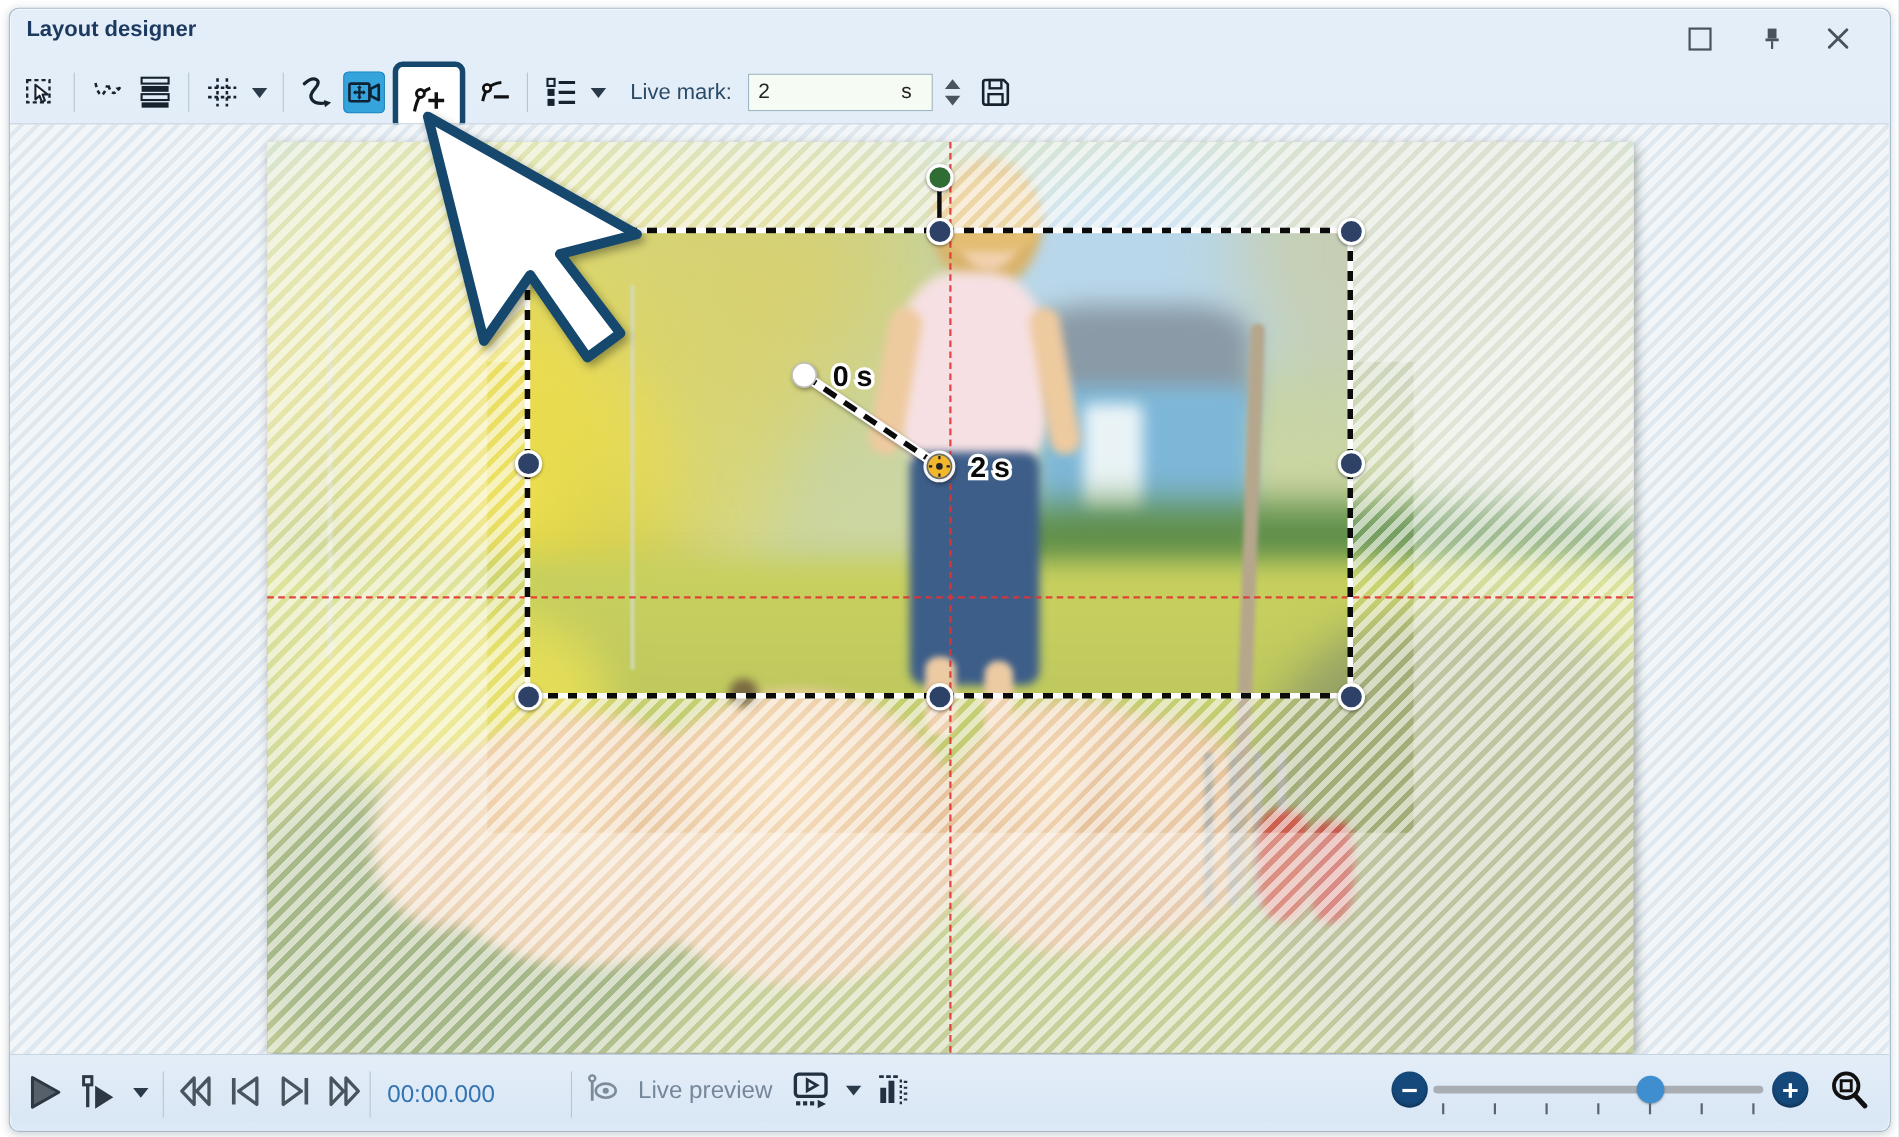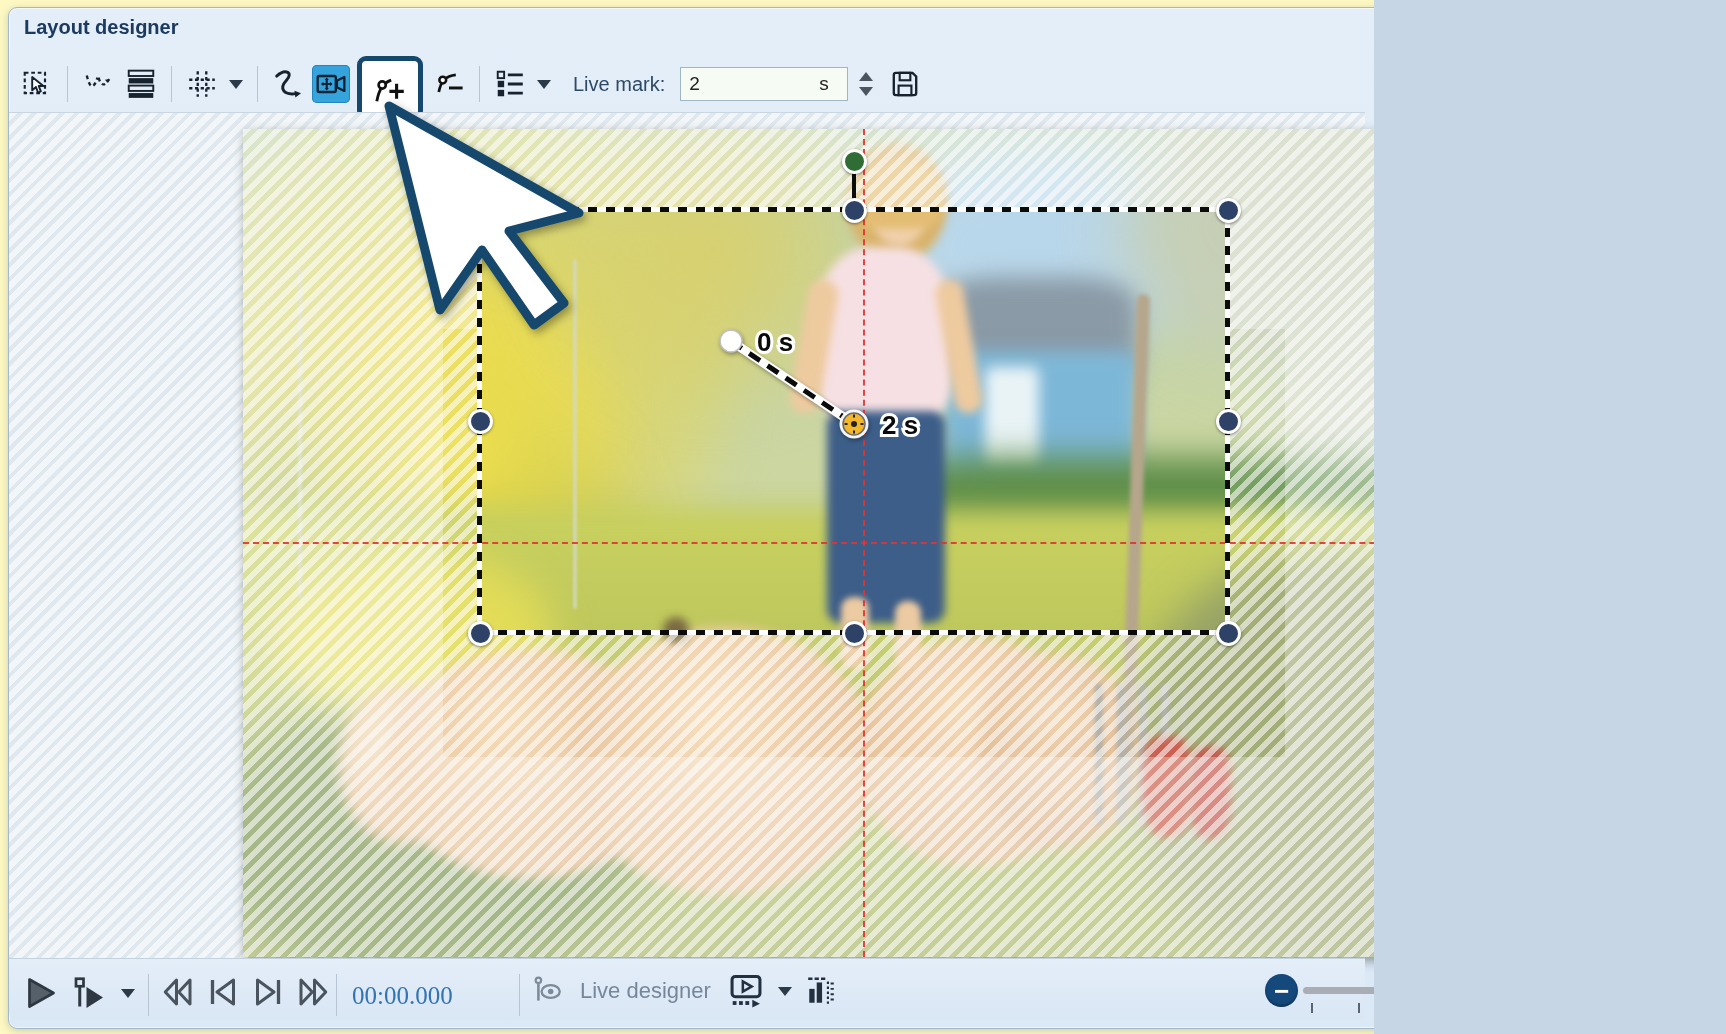--- a/index.html
+++ b/index.html
@@ -1,17 +1,17 @@
 <!DOCTYPE html>
 <html><head>
 <meta charset="utf-8">
 <style>
   html,body{margin:0;padding:0;}
   body{background:#c7d6e5;font-family:"Liberation Sans",sans-serif;-webkit-font-smoothing:antialiased;}
-  .screen{position:relative;width:1374px;height:1034px;overflow:hidden;background:#fef9c3;}
+  .screen{position:relative;width:1726px;height:1034px;overflow:hidden;background:#ffffff;}
   
   .win{position:absolute;left:8px;top:7px;width:1709px;height:1020px;background:linear-gradient(#e4eef9,#dbe8f5);
        border:1px solid #a3b8cb;border-radius:9px;box-shadow:0 2px 8px rgba(60,80,100,.25), inset 0 0 0 1px rgba(255,255,255,.6);}
   .title{position:absolute;left:24px;top:16px;font-size:20px;font-weight:bold;color:#1c3a60;}
   .winbtn{position:absolute;top:22px;width:26px;height:26px;display:flex;align-items:center;justify-content:center;cursor:default;}
   
   .toolbar{position:absolute;left:18px;top:56px;height:56px;display:flex;align-items:center;gap:5px;}
   .tbtn{width:38px;height:38px;display:flex;align-items:center;justify-content:center;border-radius:5px;}
   .tbtn.active{background:#35a3dc;box-shadow:inset 0 0 0 1px #2387bd;}
   .tbtn.boxed{width:56px;height:54px;background:#fff;border:5px solid #16486e;border-radius:9px;position:relative;top:4px;margin:0 2px;}
@@ -44,21 +44,21 @@
   .handle{position:absolute;width:19px;height:19px;border-radius:50%;background:#2d4266;border:3px solid #fff;box-shadow:0 1px 3px rgba(0,0,0,.45);}
   .handle.green{background:#2f6d35;}
   .rot-stem{position:absolute;left:852px;top:171px;width:4px;height:37px;background:#0d0d0d;}
   .overlay-svg{position:absolute;left:0;top:0;pointer-events:none;}
   .cursor-svg{filter:drop-shadow(3px 4px 4px rgba(0,0,0,.35));}
   
   .bottombar{position:absolute;left:9px;right:9px;top:958px;height:61px;background:linear-gradient(#e4eef9,#d9e6f4);
      border-top:1px solid #c2d1e0;border-radius:0 0 8px 8px;}
   .bsep{position:absolute;top:974px;width:1px;height:42px;background:#b7c5d2;}
   .bgroup{position:absolute;display:flex;align-items:center;}
-  .time-display{position:absolute;left:352px;top:982px;font-size:25px;color:#3273b4;font-family:Liberation Serif, serif;}
+  .time-display{position:absolute;left:352px;top:982px;font-size:22px;color:#3273b4;}
   .live-label{font-size:22px;color:#76879a;margin:0 6px;}
   .zoom-circle{width:33px;height:33px;border-radius:50%;background:#15497c;color:#fff;display:flex;align-items:center;justify-content:center;
      font-size:26px;font-weight:bold;line-height:0;box-shadow:inset 0 -2px 3px rgba(0,0,0,.3);}
   .track{position:absolute;left:1303px;top:987px;width:300px;height:7px;background:#a9aeb4;border-radius:4px;}
   .thumb{position:absolute;left:1488px;top:978px;width:25px;height:25px;border-radius:50%;background:#3e8ed0;box-shadow:0 1px 2px rgba(0,0,0,.35);}
   .tick{position:absolute;top:1003px;width:2px;height:10px;background:#5a646e;}
 </style>
 </head>
 <body>
 
@@ -327,21 +327,21 @@
   <div class="bsep" style="left:336px;"></div>
   <div class="time-display">00:00.000</div>
   <div class="bsep" style="left:519px;"></div>
   <div class="bgroup" style="left:532px;top:972px;gap:10px;">
     <svg width="32" height="32" viewBox="0 0 30 30">
       <circle cx="6" cy="5" r="2.6" fill="none" stroke="#7d8b99" stroke-width="2"></circle>
       <line x1="6" y1="8" x2="6" y2="24" stroke="#7d8b99" stroke-width="2.4"></line>
       <ellipse cx="17.5" cy="15.5" rx="8.5" ry="6" fill="none" stroke="#7d8b99" stroke-width="2.2"></ellipse>
       <circle cx="17.5" cy="15.5" r="2.6" fill="#7d8b99"></circle>
     </svg>
-    <span class="live-label">Live designer</span>
+    <span class="live-label">Live preview</span>
     <svg width="38" height="38" viewBox="0 0 30 30">
       <rect x="4" y="3.5" width="22" height="16" rx="2.5" fill="none" stroke="#223040" stroke-width="2.4"></rect>
       <path d="M12.5 7.5 L12.5 15.5 L19.5 11.5 Z" fill="none" stroke="#223040" stroke-width="2"></path>
       <rect x="4.5" y="23" width="3" height="3" fill="#223040"></rect>
         <rect x="9.5" y="23" width="3" height="3" fill="#223040"></rect>
         <rect x="14.5" y="23" width="3" height="3" fill="#223040"></rect>
       <path d="M20 22 l6 3 -6 3 Z" fill="#223040"></path>
     </svg>
     <div class="caretbtn">
         <span class="caret"></span>

